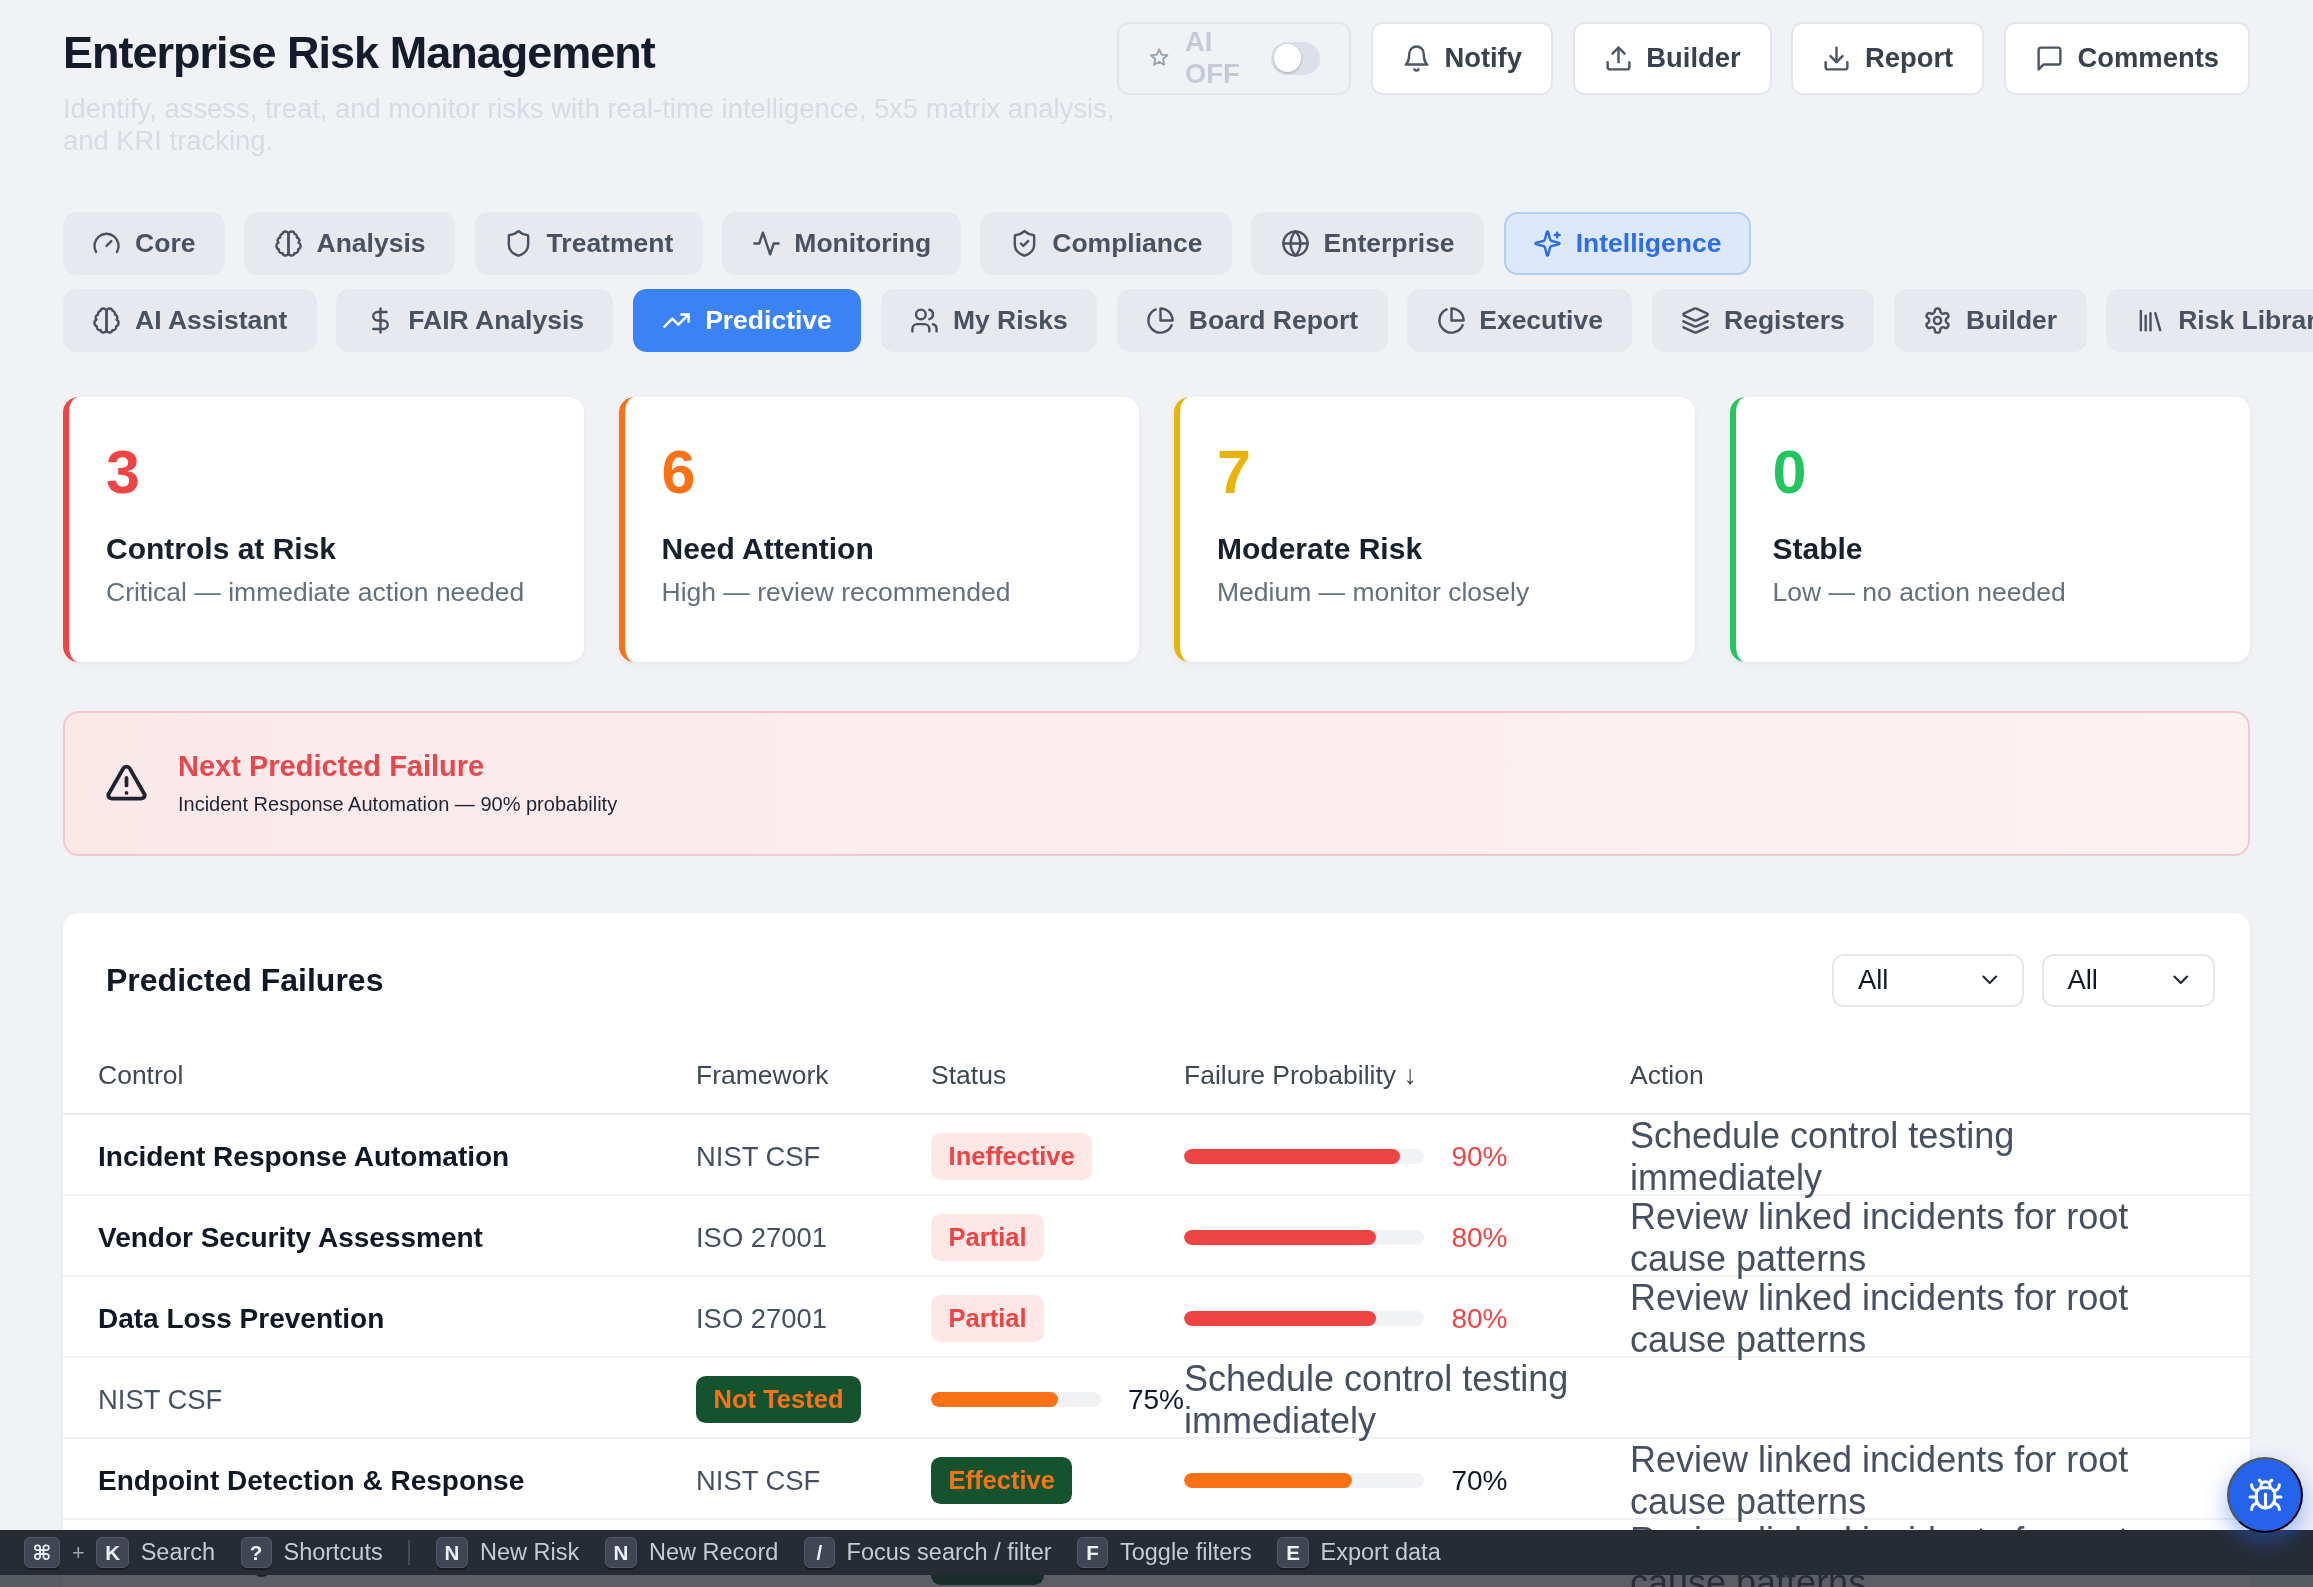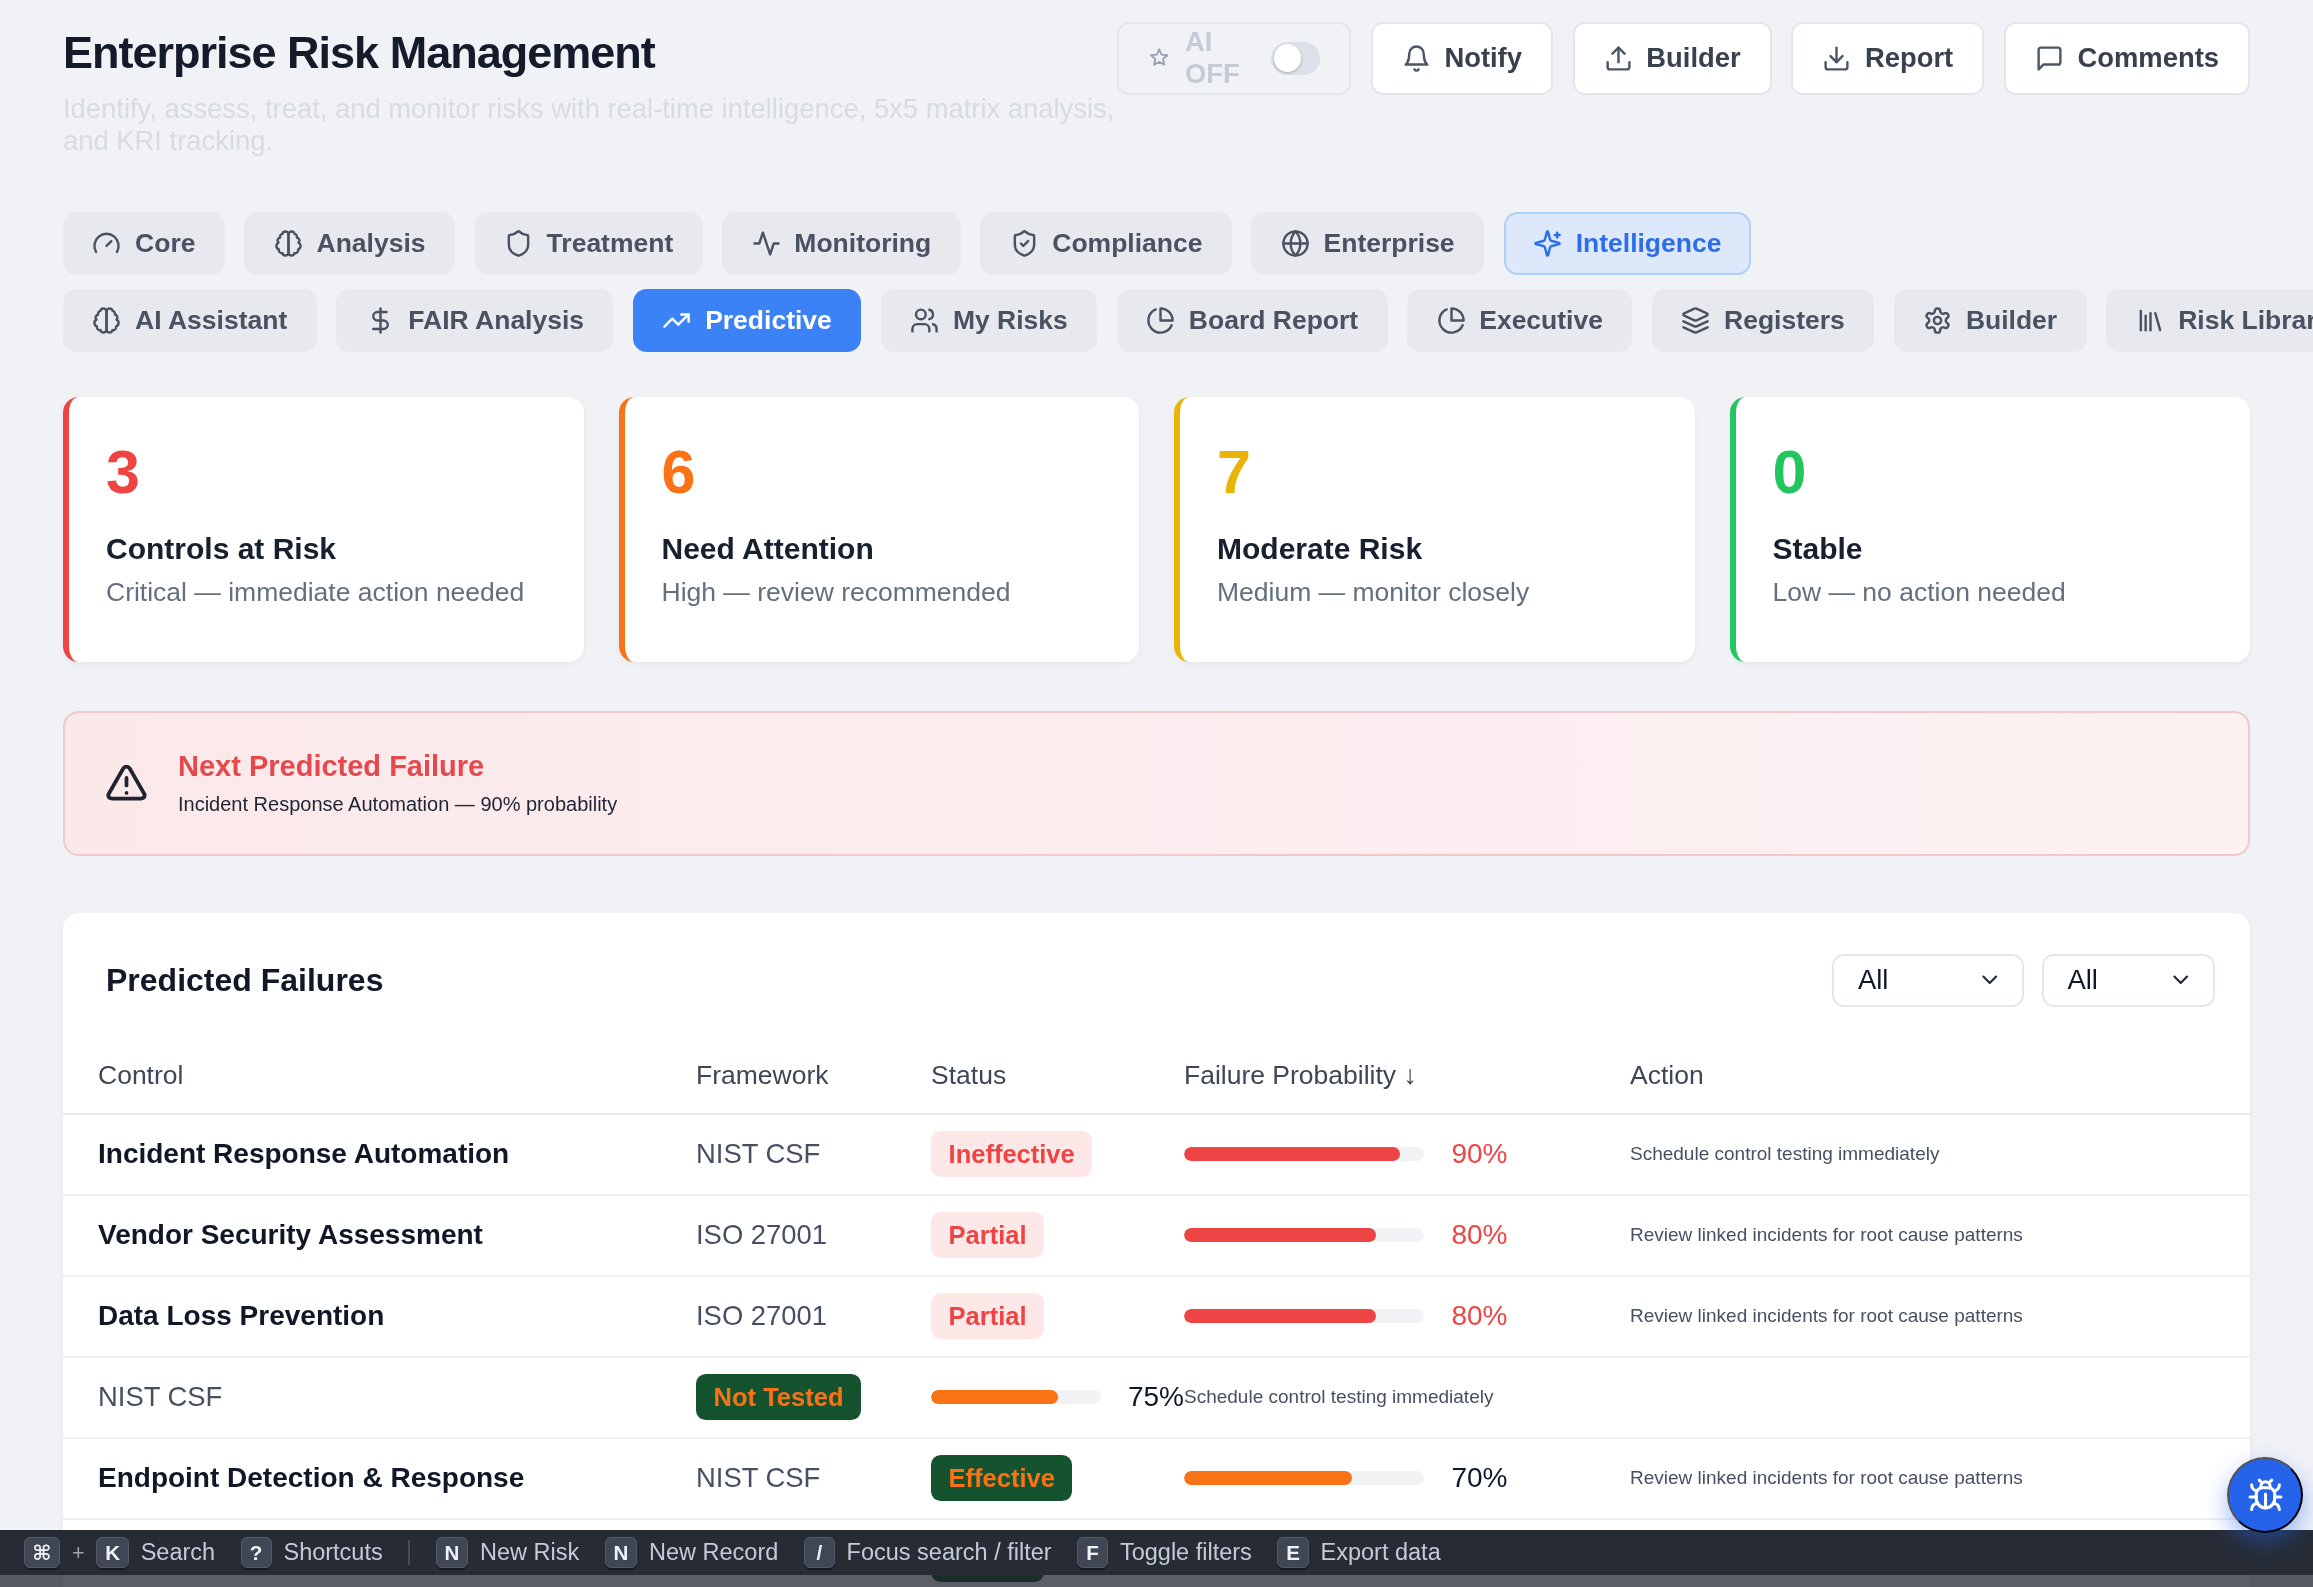--- a/index.html
+++ b/index.html
@@ -87,21 +87,21 @@
   .cell-framework { font-size:27.4px; color:#475063; }
   .pill { display:inline-block; padding:8.8px 17.6px; border-radius:9.8px; font-size:25.5px; font-weight:600; width:max-content; }
   .pill.red { background:#fde7e7; color:#ee4444; }
   .pill.orange { background:#14532d; color:#f97316; }
   .prob { display:flex; align-items:center; gap:27.4px; }
   .track { width:240px; height:14.7px; background:#f1f2f4; border-radius:7.8px; overflow:hidden; }
   .fill { height:100%; border-radius:7.8px; }
   .fill.red { background:#ef4444; } .fill.orange { background:#f97316; }
   .pct { font-size:28px; font-weight:400; }
   .pct.red { color:#ef4444; } .pct.orange { color:#0f172a; }
-  .cell-action { font-size:19px; color:#475063; }
+  .cell-action { font-size:36px; color:#475063; }
 
   
   .statusbar {
     position:absolute; left:0; top:1530px; width:2313px; height:45px;
     background:#262b34; display:flex; align-items:center; padding:0 23.5px; gap:25.5px; z-index:20;
   }
   .sb-group { display:flex; align-items:center; gap:11.8px; font-size:23.5px; color:#c4cbd7; white-space:nowrap; }
   .kbd {
     min-width:31px; height:31px; padding:0 7.8px; display:flex; align-items:center; justify-content:center;
     background:#404document654; background:#404654; border:1px solid #525a69; border-radius:5.9px;

